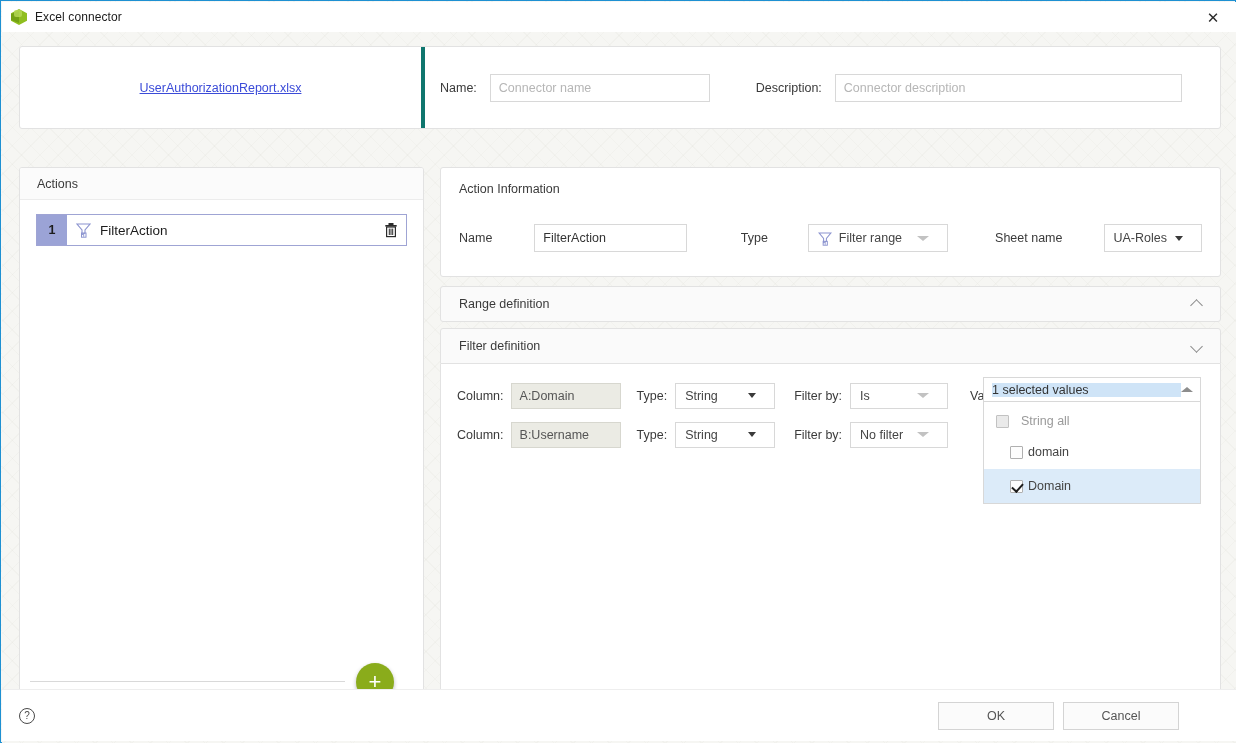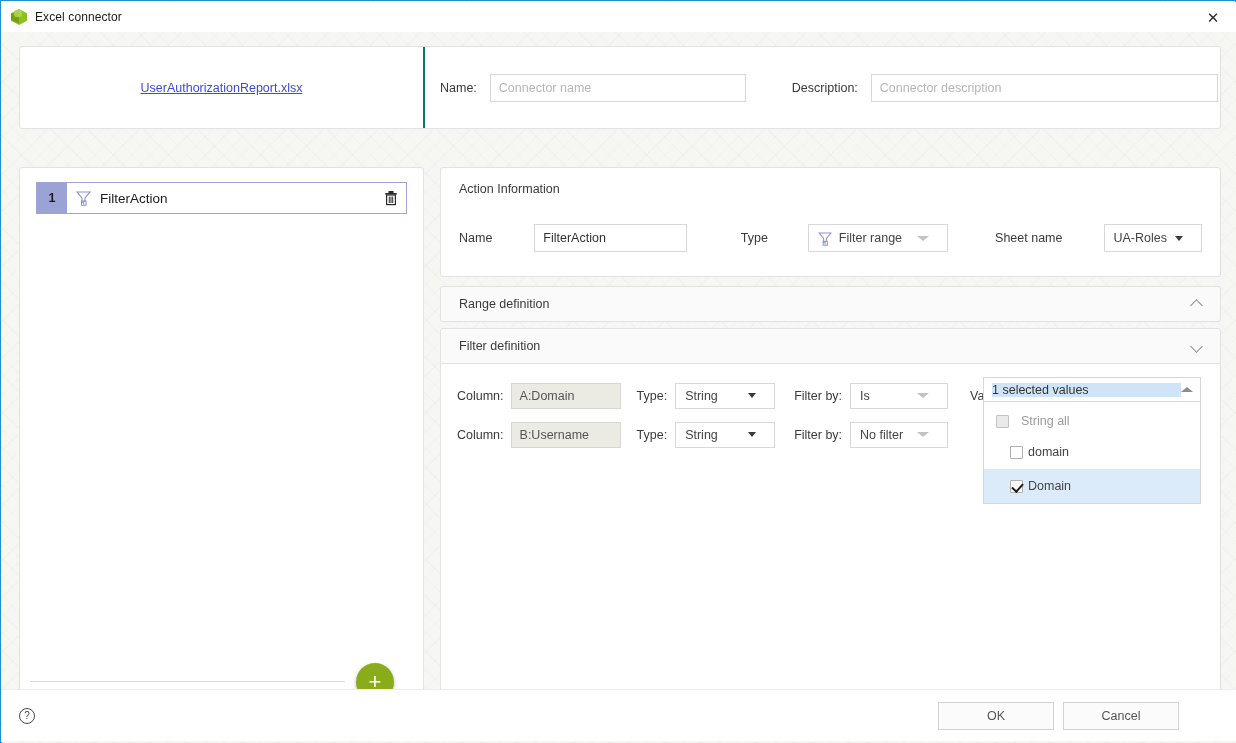--- a/index.html
+++ b/index.html
@@ -74,21 +74,21 @@
   }
 
   
   #topbar {
     position: absolute; left: 17px; top: 14px;
     width: 1202px; height: 83px;
     display: flex; align-items: center;
   }
   #file-zone {
     width: 405px; height: 100%;
-    border-right: 2px solid #0f766e;
+    border-right: 4px solid #0f766e;
     display: flex; align-items: center; justify-content: center; gap: 30px;
   }
   #file-link {
     font-size: 12.5px; color: #3b4bd8; text-decoration: underline;
     cursor: pointer; white-space: nowrap;
   }
   #choose-file-btn {
     background: #8aac1b; color: #ffffff;
     font-size: 12.5px; font-weight: bold;
     padding: 12px 16px; border-radius: 3px; cursor: pointer;
@@ -100,21 +100,21 @@
   }
   .field-label {
     font-size: 12.5px; color: #3a3a3a; white-space: nowrap;
   }
   .textbox {
     border: 1px solid #d8d8d8; background: #ffffff;
     height: 28px; display: flex; align-items: center;
     padding: 0 8px; font-size: 12.5px; color: #333;
   }
   .textbox.placeholder { color: #b6b6b6; }
-  #name-input { width: 256px; margin-left: 13px; }
+  #name-input { width: 220px; margin-left: 13px; }
   #desc-input { width: 347px; margin-left: 13px; }
   #desc-label-wrap { margin-left: 46px; }
 
   
   #actions-panel {
     position: absolute; left: 17px; top: 135px;
     width: 405px; height: 543px;
     overflow: hidden;
   }
   #actions-header {
@@ -329,20 +329,21 @@
       </div>
       <div id="meta-zone">
         <span class="field-label">Name:</span>
         <div id="name-input" class="textbox placeholder">Connector name</div>
         <span id="desc-label-wrap" class="field-label">Description:</span>
         <div id="desc-input" class="textbox placeholder">Connector description</div>
       </div>
     </div>
 
     <div id="actions-panel" class="panel">
+      <div id="actions-header">Actions</div>
       <div id="actions-list">
         <div class="action-row">
           <div class="action-index">1</div>
           <div class="action-main">
             <span>
               <svg class="icon-svg" width="15" height="16" viewBox="0 0 15 16">
                 <polygon points="1,2 14,2 9,8 9,11 6,12.5 6,8" fill="none" stroke="#8b93cf" stroke-width="1.1"></polygon>
                 <rect x="5.5" y="11" width="4.5" height="4.2" fill="none" stroke="#8b93cf" stroke-width="1"></rect>
                 <line x1="7.7" y1="11.4" x2="7.7" y2="14.8" stroke="#8b93cf" stroke-width=".9"></line>
               </svg>

